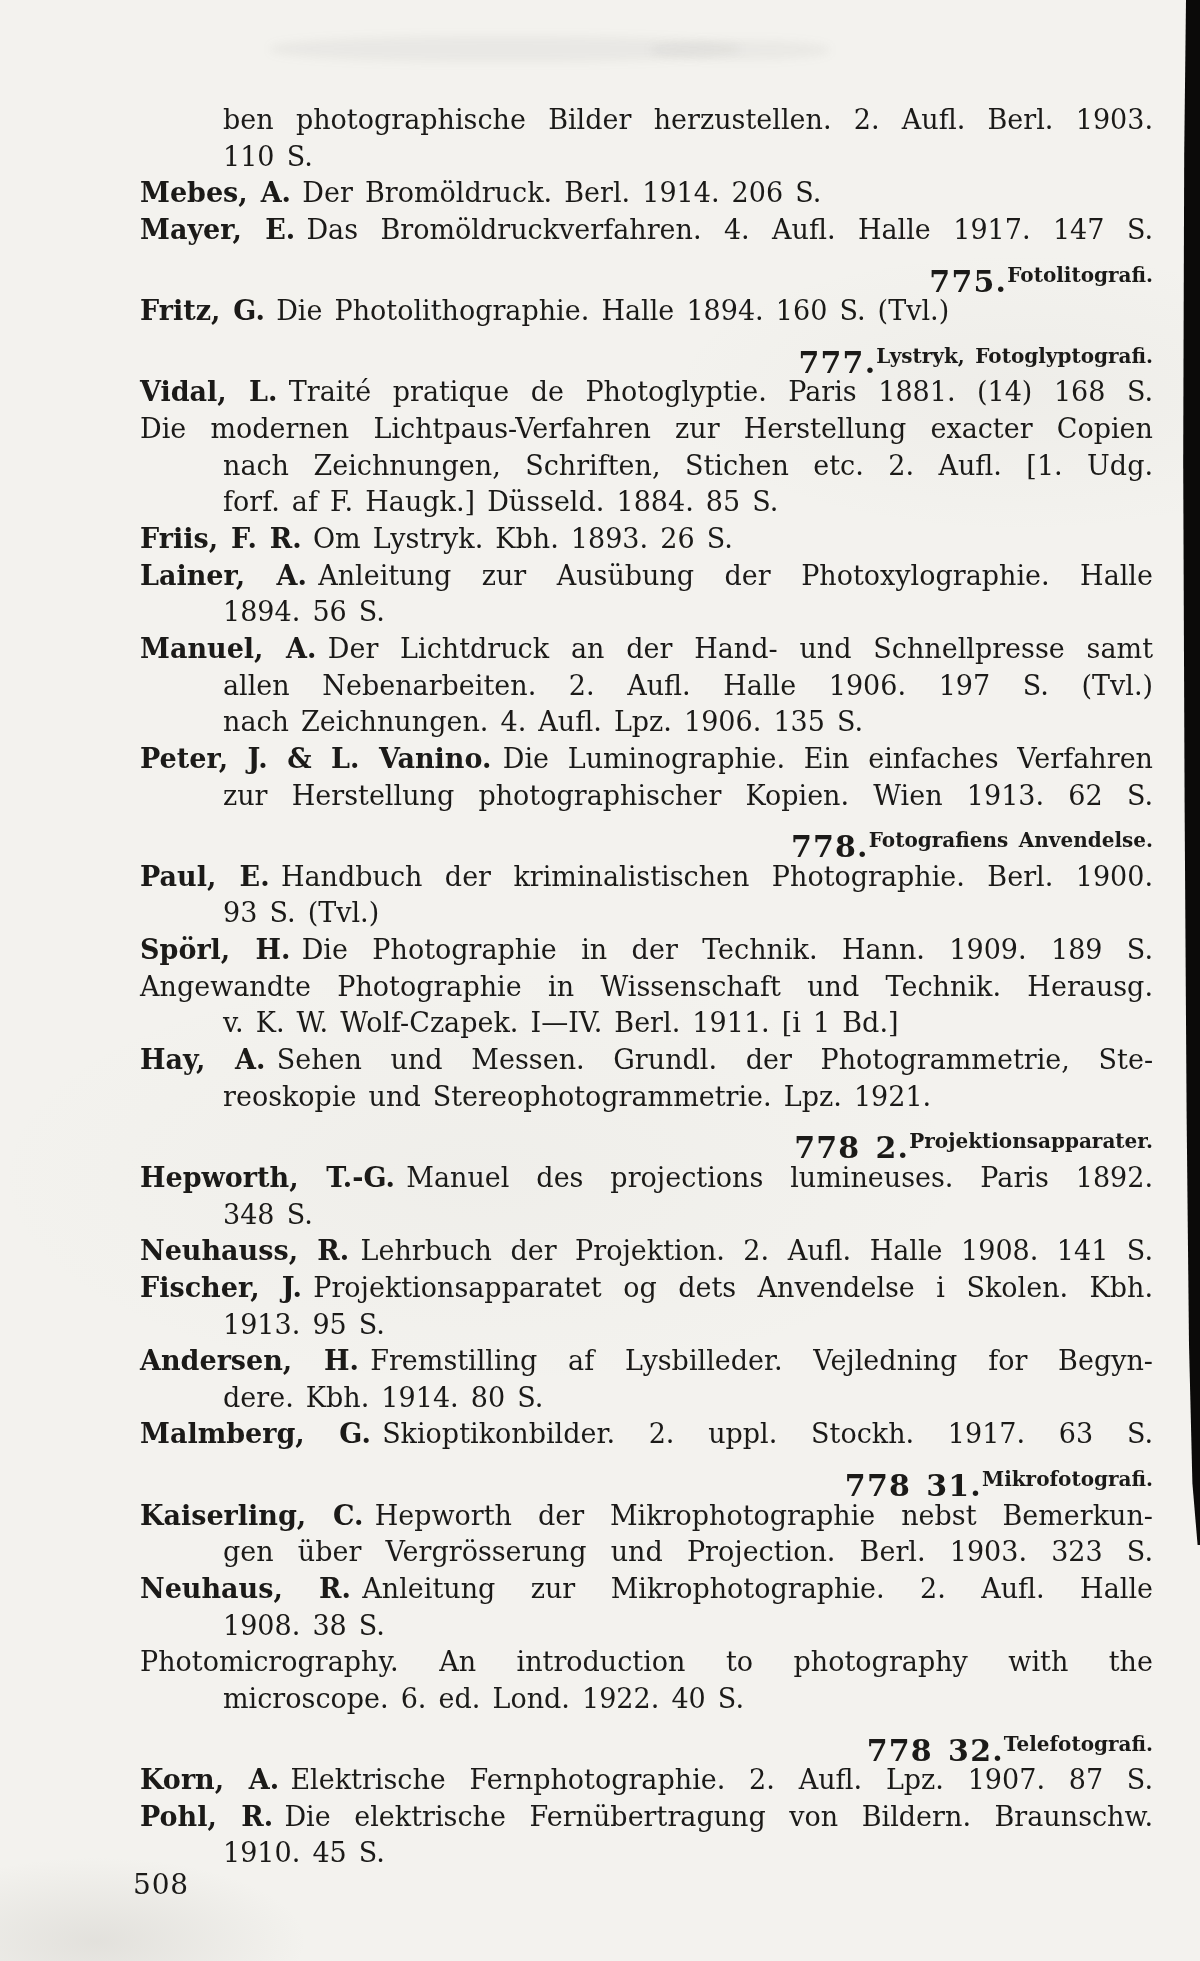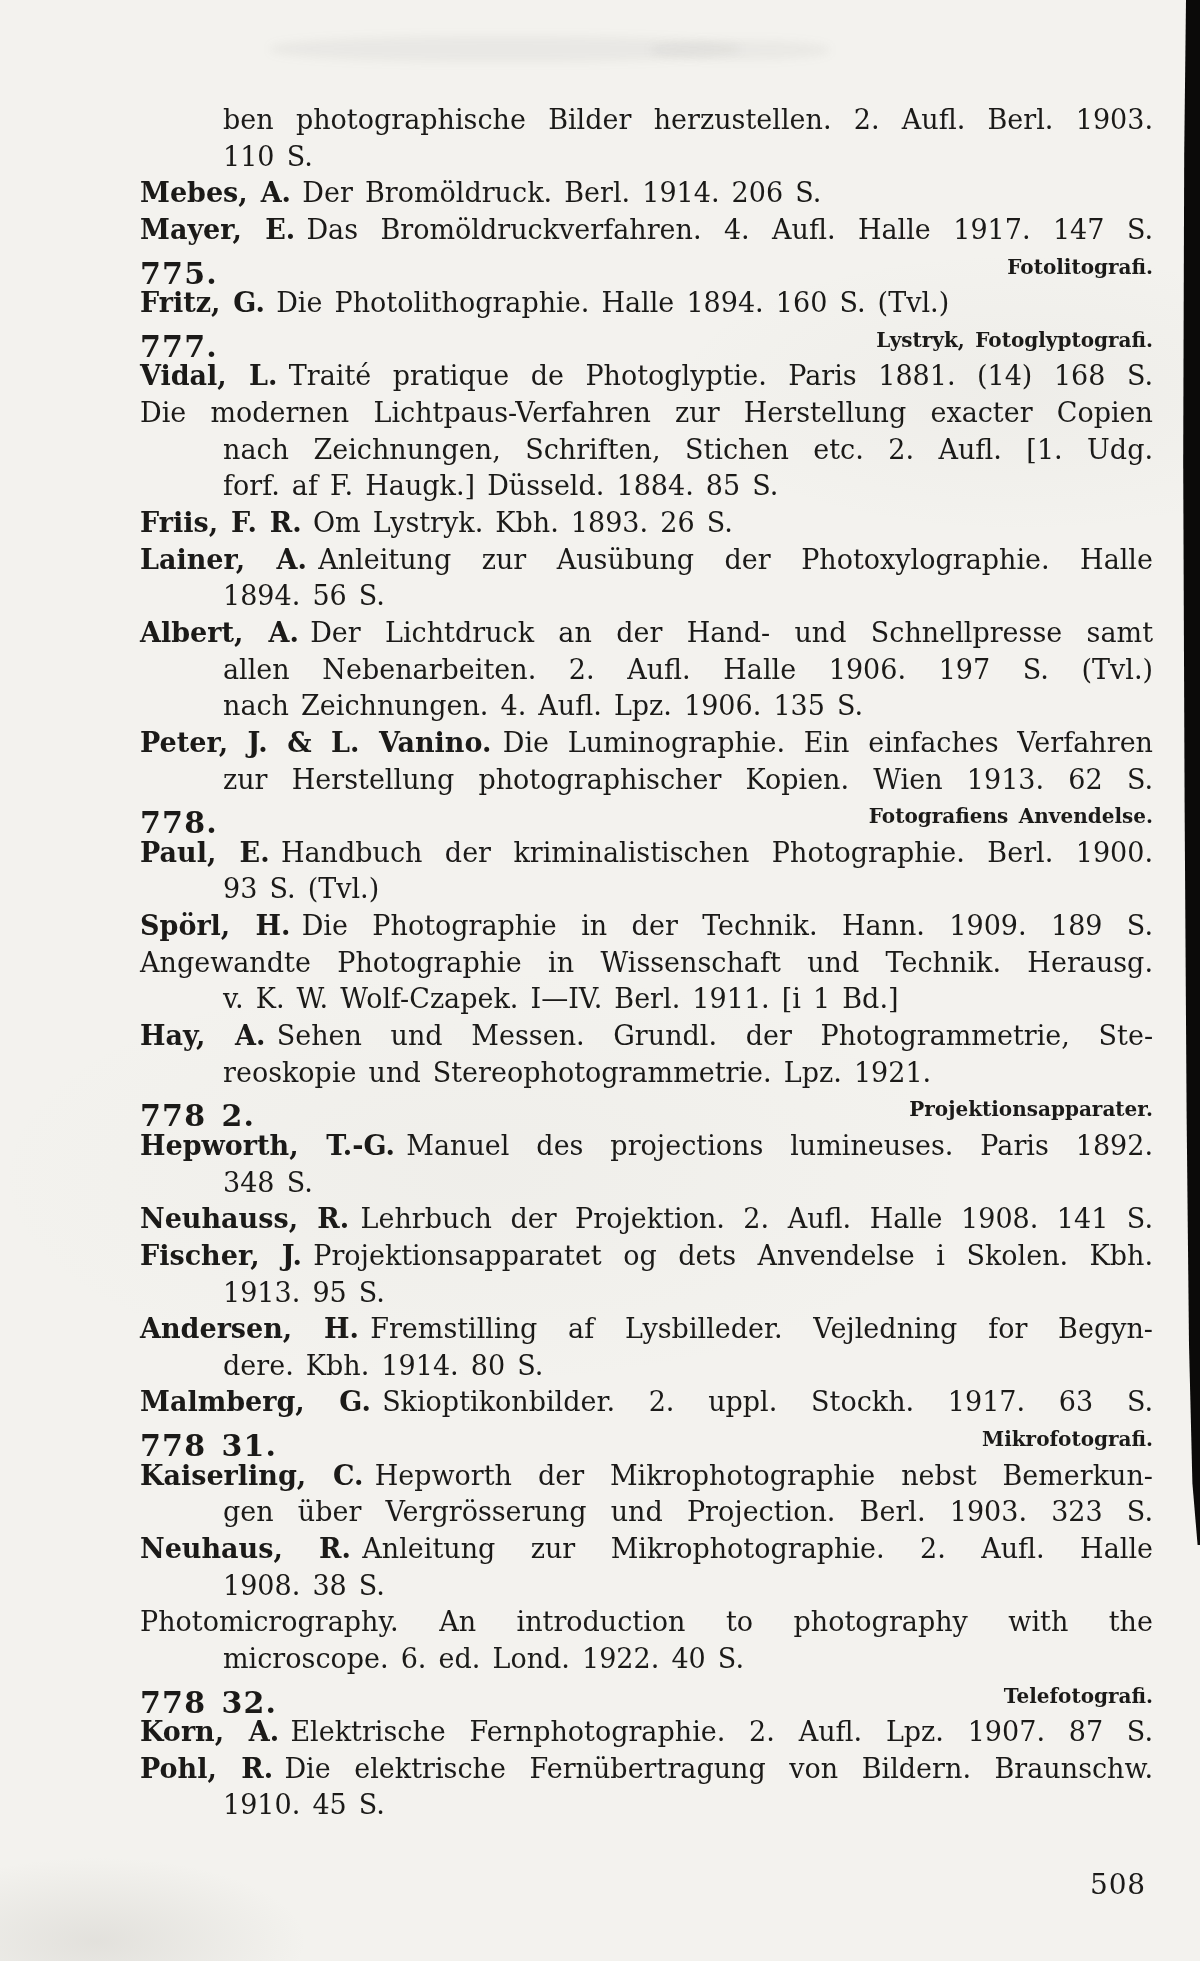--- a/index.html
+++ b/index.html
@@ -71,41 +71,42 @@
   }
   .line.indent { padding-left: 83px; }
 
   .author {
     font-weight: bold;
     margin-right: 0.42em;
   }
 
   .section-row {
     display: flex;
-    justify-content: space-between;
+    justify-content: flex-end;
     align-items: flex-end;
     white-space: normal;
+    margin-top: 8px;
   }
   .section-number {
     font-weight: bold;
     font-size: 30px;
     transform: translateY(7px);
     letter-spacing: 0.04em;
   }
   .section-title {
     font-weight: bold;
     font-size: 20px;
   }
 
   .page-number {
     position: absolute;
     left: 133px;
     top: 1868px;
     width: 1013px;
-    text-align: right;
+    text-align: left;
     font-size: 28px;
     letter-spacing: 0.03em;
   }
 </style>
 </head>
 <body>
 
 <div class="ghost-smudge"></div>
 <div class="ghost-smudge2"></div>
 <div class="binding-shadow"></div>
@@ -124,21 +125,21 @@
       <span class="section-number">777.</span>
       <span class="section-title">Lystryk, Fotoglyptografi.</span>
     </div>
     <div class="line fill"><span class="author">Vidal, L.</span><span>Traité pratique de Photoglyptie. Paris 1881. (14) 168 S.</span></div>
     <div class="line fill"><span>Die modernen Lichtpaus-Verfahren zur Herstellung exacter Copien</span></div>
     <div class="line indent fill"><span>nach Zeichnungen, Schriften, Stichen etc. 2. Aufl. [1. Udg.</span></div>
     <div class="line indent"><span>forf. af F. Haugk.] Düsseld. 1884. 85 S.</span></div>
     <div class="line"><span class="author">Friis, F. R.</span><span>Om Lystryk. Kbh. 1893. 26 S.</span></div>
     <div class="line fill"><span class="author">Lainer, A.</span><span>Anleitung zur Ausübung der Photoxylographie. Halle</span></div>
     <div class="line indent"><span>1894. 56 S.</span></div>
-    <div class="line fill"><span class="author">Albert, A.</span><span>Der Lichtdruck an der Hand- und Schnellpresse samt</span></div>
+    <div class="line fill"><span class="author">Manuel, A.</span><span>Der Lichtdruck an der Hand- und Schnellpresse samt</span></div>
     <div class="line indent fill"><span>allen Nebenarbeiten. 2. Aufl. Halle 1906. 197 S. (Tvl.)</span></div>
     <div class="line indent"><span>nach Zeichnungen. 4. Aufl. Lpz. 1906. 135 S.</span></div>
     <div class="line fill"><span class="author">Peter, J. &amp; L. Vanino.</span><span>Die Luminographie. Ein einfaches Verfahren</span></div>
     <div class="line indent fill"><span>zur Herstellung photographischer Kopien. Wien 1913. 62 S.</span></div>
     <div class="line section-row">
       <span class="section-number">778.</span>
       <span class="section-title">Fotografiens Anvendelse.</span>
     </div>
     <div class="line fill"><span class="author">Paul, E.</span><span>Handbuch der kriminalistischen Photographie. Berl. 1900.</span></div>
     <div class="line indent"><span>93 S. (Tvl.)</span></div>

